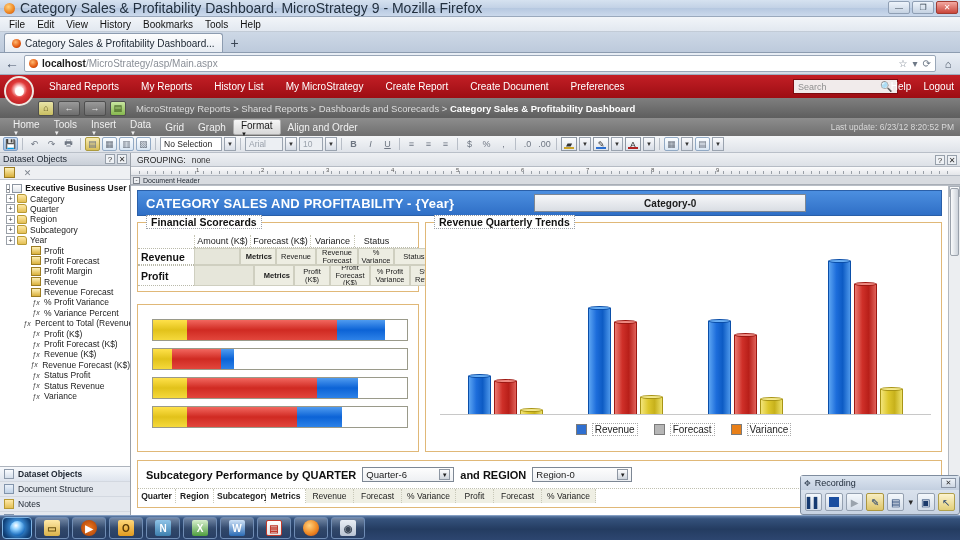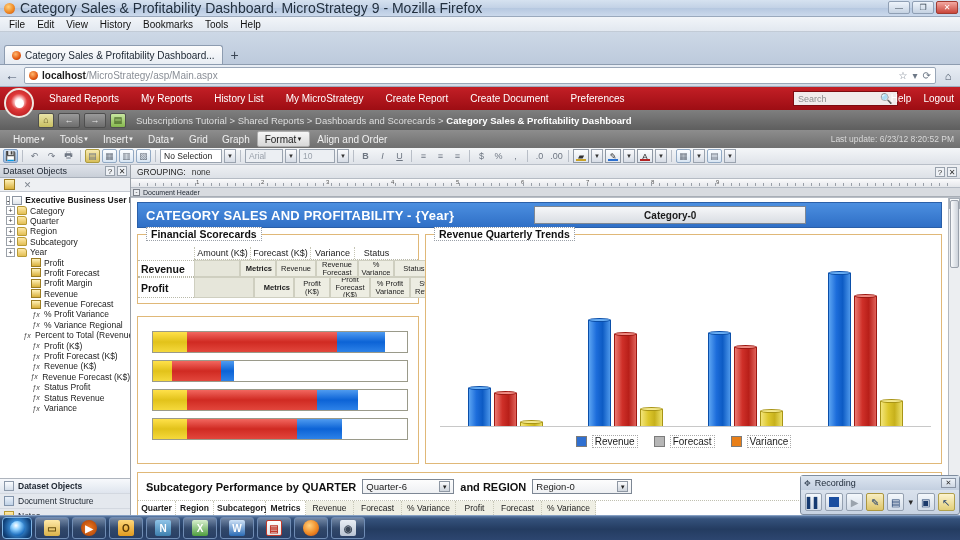--- a/index.html
+++ b/index.html
@@ -34,21 +34,21 @@
   }
   .win-btn.close { background: linear-gradient(to bottom,#f3a9a2,#c9453a); border-color:#a03b31; color:#fff; }
 
   .ff-menubar {
     height: 15px; background: linear-gradient(to bottom,#f2f5f9,#e2e8f0);
     border-bottom: 1px solid #c2cbd6; display: flex; align-items: center; padding-left: 3px;
   }
   .ff-menubar span { font-size: 10px; color: #111; padding: 0 6px; }
 
   .ff-tabbar {
-    height: 33px; background: linear-gradient(to bottom,#cdd8e6,#bdcadc);
+    height: 21px; background: linear-gradient(to bottom,#cdd8e6,#bdcadc);
     display: flex; align-items: flex-end; padding-left: 4px; border-bottom: 1px solid #8d9cb0;
   }
   .ff-tab {
     height: 19px; background: linear-gradient(to bottom,#fdfdfd,#e7ecf3);
     border: 1px solid #8d9cb0; border-bottom: none; border-radius: 3px 3px 0 0;
     display: flex; align-items: center; padding: 0 7px; max-width: 230px;
   }
   .ff-tab .fav {
     width: 9px; height: 9px; border-radius: 50%; margin-right: 4px;
     background: radial-gradient(circle at 40% 35%, #ffb870 0%, #e2560e 60%, #8d2906 100%);
@@ -119,21 +119,21 @@
   .tb-ico.nav { width: 22px; }
   .tb-ico.green { background: linear-gradient(to bottom,#c8e6a0,#86b84e); color:#2d4710; }
   .bc-text { font-size: 9.5px; color: #ddd; margin-left: 6px; white-space: nowrap; }
   .bc-text b { color: #fff; }
 
   
   .ms-menu {
     height: 18px; background: linear-gradient(to bottom,#8d8d8d,#6f6f6f);
     display: flex; align-items: center; padding-left: 6px; position: relative;
   }
-  .mi { font-size: 10px; color: #f0f0f0; padding: 0 7px; display: flex; align-items: center; gap: 0; }
+  .mi { font-size: 10px; color: #f0f0f0; padding: 0 7px; display: flex; gap: 0; flex-direction: column; }
   .mi .car { font-size: 6px; }
   .mi.sel {
     background: linear-gradient(to bottom,#f6f6f6,#d8d8d8); color: #1a1a1a;
     border: 1px solid #adadad; height: 16px; border-radius: 2px;
   }
   .last-upd { position: absolute; right: 6px; font-size: 8.5px; color: #d9d9d9; }
 
   
   .fmt-bar {
     height: 17px; background: linear-gradient(to bottom,#f4f6f8,#dfe3e9);
@@ -431,21 +431,21 @@
       <span>Logout</span>
     </div>
   </div>
 
   <div class="bc-strip">
     <div class="tb-ico home">⌂</div>
     <div class="tb-ico nav">←</div>
     <div class="tb-ico nav">→</div>
     <div class="tb-ico green">▤</div>
     <div class="bc-text">
-      <span>Subscriptions Tutorial</span>
+      <span>MicroStrategy Reports</span>
       <span>&gt;</span>
       <span>Shared Reports</span>
       <span>&gt;</span>
       <span>Dashboards and Scorecards</span>
       <span>&gt;</span>
       <b>Category Sales &amp; Profitability Dashboard</b>
     </div>
   </div>
 
   <div class="ms-menu">
@@ -491,21 +491,21 @@
     <div class="fb yel">▤</div>
     <div class="fb doc">▦</div>
     <div class="fb doc">▥</div>
     <div class="fb doc">▧</div>
     <div class="fsep"></div>
     <div class="fsel" style="width:62px">No Selection</div>
     <div class="fdrop">▼</div>
     <div class="fsep"></div>
     <div class="fsel dis" style="width:38px">Arial</div>
     <div class="fdrop">▼</div>
-    <div class="fsel dis" style="width:36px">10</div>
+    <div class="fsel dis" style="width:24px">10</div>
     <div class="fdrop">▼</div>
     <div class="fsep"></div>
     <div class="fb" style="font-weight:bold">B</div>
     <div class="fb" style="font-style:italic">I</div>
     <div class="fb" style="text-decoration:underline">U</div>
     <div class="fsep"></div>
     <div class="fb">≡</div>
     <div class="fb">≡</div>
     <div class="fb">≡</div>
     <div class="fsep"></div>
@@ -606,21 +606,21 @@
             <span>Revenue Forecast</span>
           </div>
           <div class="tnode lvl2">
             <span style="width: 9px; margin-left: 6px; margin-right: 2px; display: inline-block;"></span>
             <span class="tico fx">ƒx</span>
             <span>% Profit Variance</span>
           </div>
           <div class="tnode lvl2">
             <span style="width: 9px; margin-left: 6px; margin-right: 2px; display: inline-block;"></span>
             <span class="tico fx">ƒx</span>
-            <span>% Variance Regional</span>
+            <span>% Variance Percent</span>
           </div>
           <div class="tnode lvl2">
             <span style="width: 9px; margin-left: 6px; margin-right: 2px; display: inline-block;"></span>
             <span class="tico fx">ƒx</span>
             <span>Percent to Total (Revenue)</span>
           </div>
           <div class="tnode lvl2">
             <span style="width: 9px; margin-left: 6px; margin-right: 2px; display: inline-block;"></span>
             <span class="tico fx">ƒx</span>
             <span>Profit (K$)</span>

